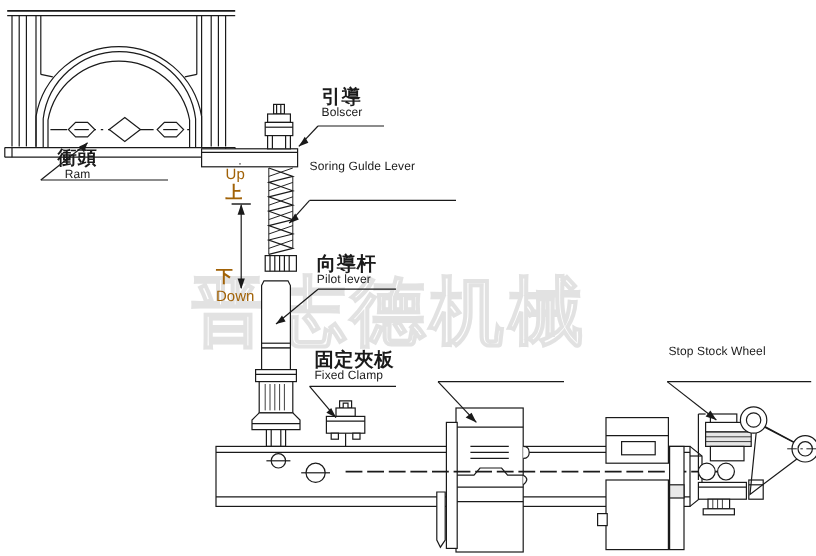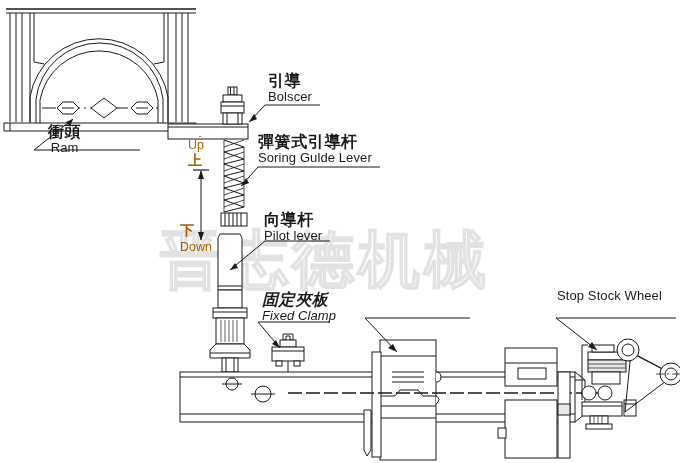--- a/index.html
+++ b/index.html
@@ -30,21 +30,21 @@
   }
   .lbl .cn {
     display: block;
     font-size: 16px;
     font-weight: bold;
     letter-spacing: 0.6px;
     font-family: "DejaVu Sans", "Liberation Sans", sans-serif;
   }
   .lbl .en {
     display: block;
-    font-size: 13px;
+    font-size: 10px;
     font-weight: normal;
     letter-spacing: 0.1px;
     margin-top: 1px;
   }
   .dirlbl {
     position: absolute;
     white-space: nowrap;
     color: #a16207;
     text-align: left;
     font-size: 12.5px;
@@ -343,30 +343,29 @@
     <span class="cn">衝頭</span>
     <span class="en">Ram</span>
   </div>
 
   <div class="lbl" style="left:268px; top:73px;">
     <span class="cn">引導</span>
     <span class="en">Bolscer</span>
   </div>
 
   <div class="lbl" style="left:258px; top:134px;">
-    <span class="cn">彈簧式引導杆</span>
     <span class="en">Soring Gulde Lever</span>
   </div>
 
   <div class="lbl" style="left:264px; top:212px;">
     <span class="cn">向導杆</span>
     <span class="en">Pilot lever</span>
   </div>
 
-  <div class="lbl" style="left:262px; top:292px;font-style:italic;">
+  <div class="lbl" style="left:262px; top:292px;">
     <span class="cn">固定夾板</span>
     <span class="en">Fixed Clamp</span>
   </div>
 
 
   <div class="lbl" style="left:557px; top:288px;">
     <span class="en">Stop Stock Wheel</span>
   </div>
 
   <div class="dirlbl" style="left:188px; top:138px; width:28px;">

